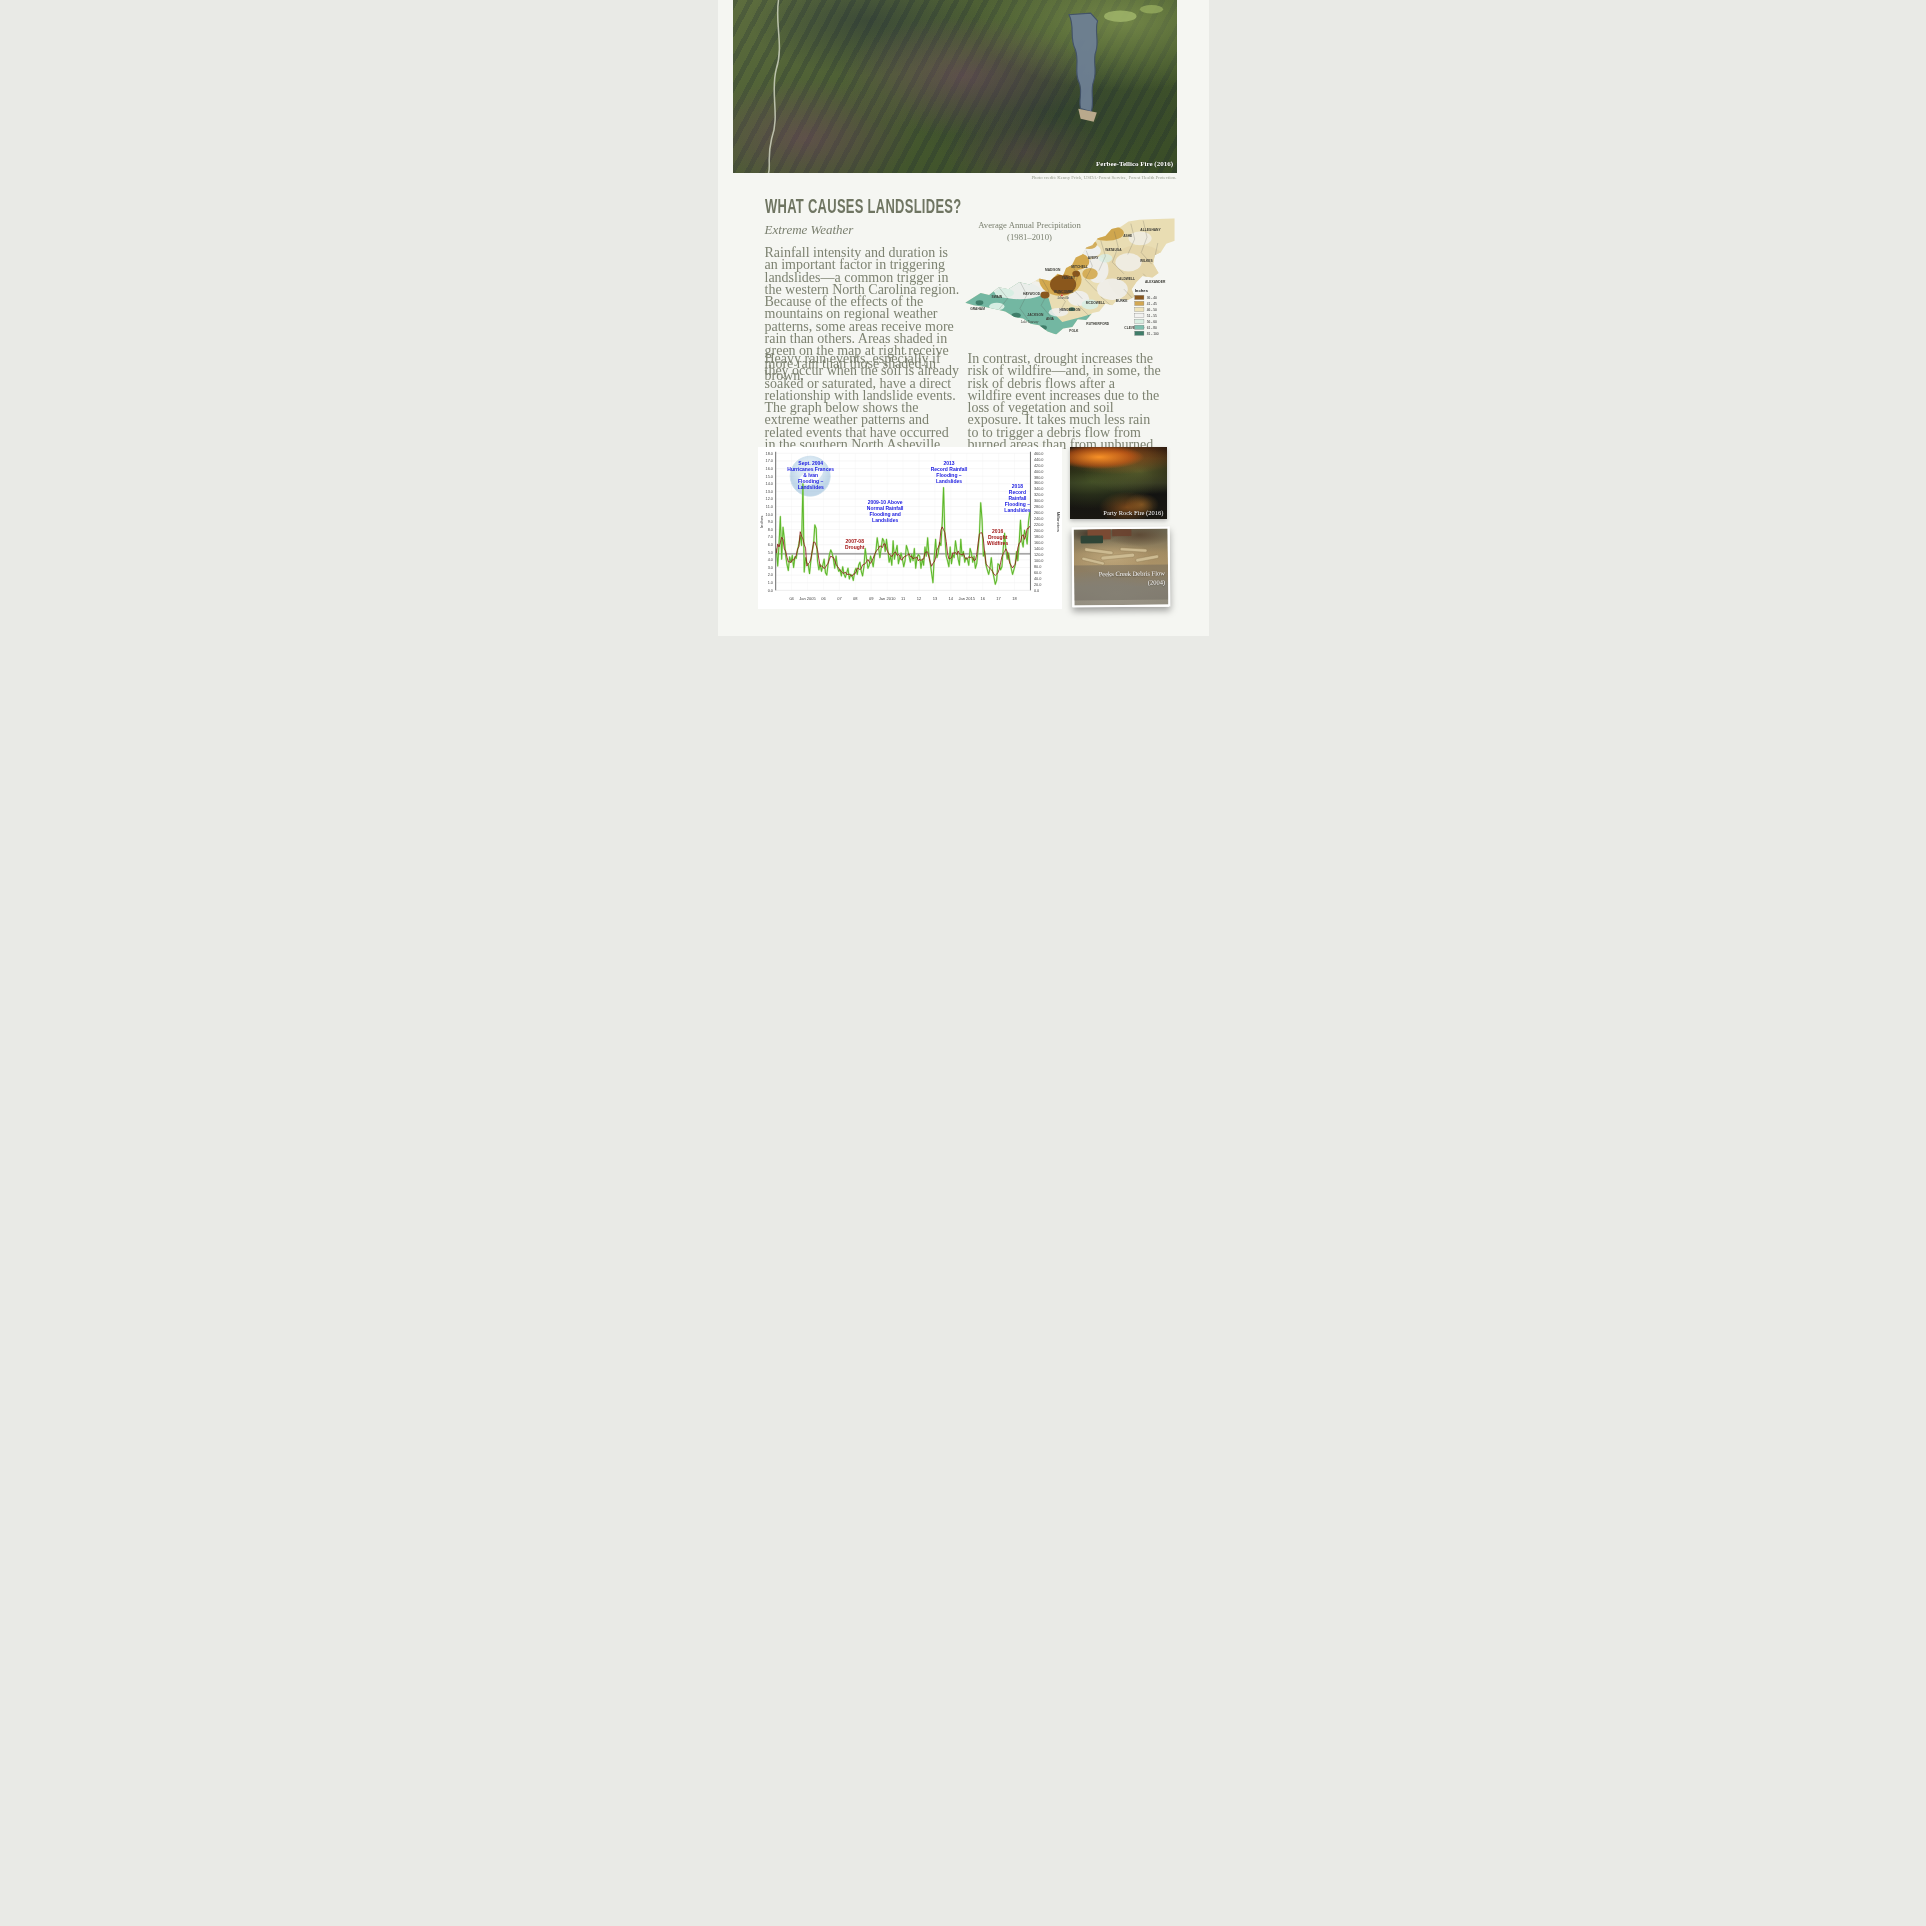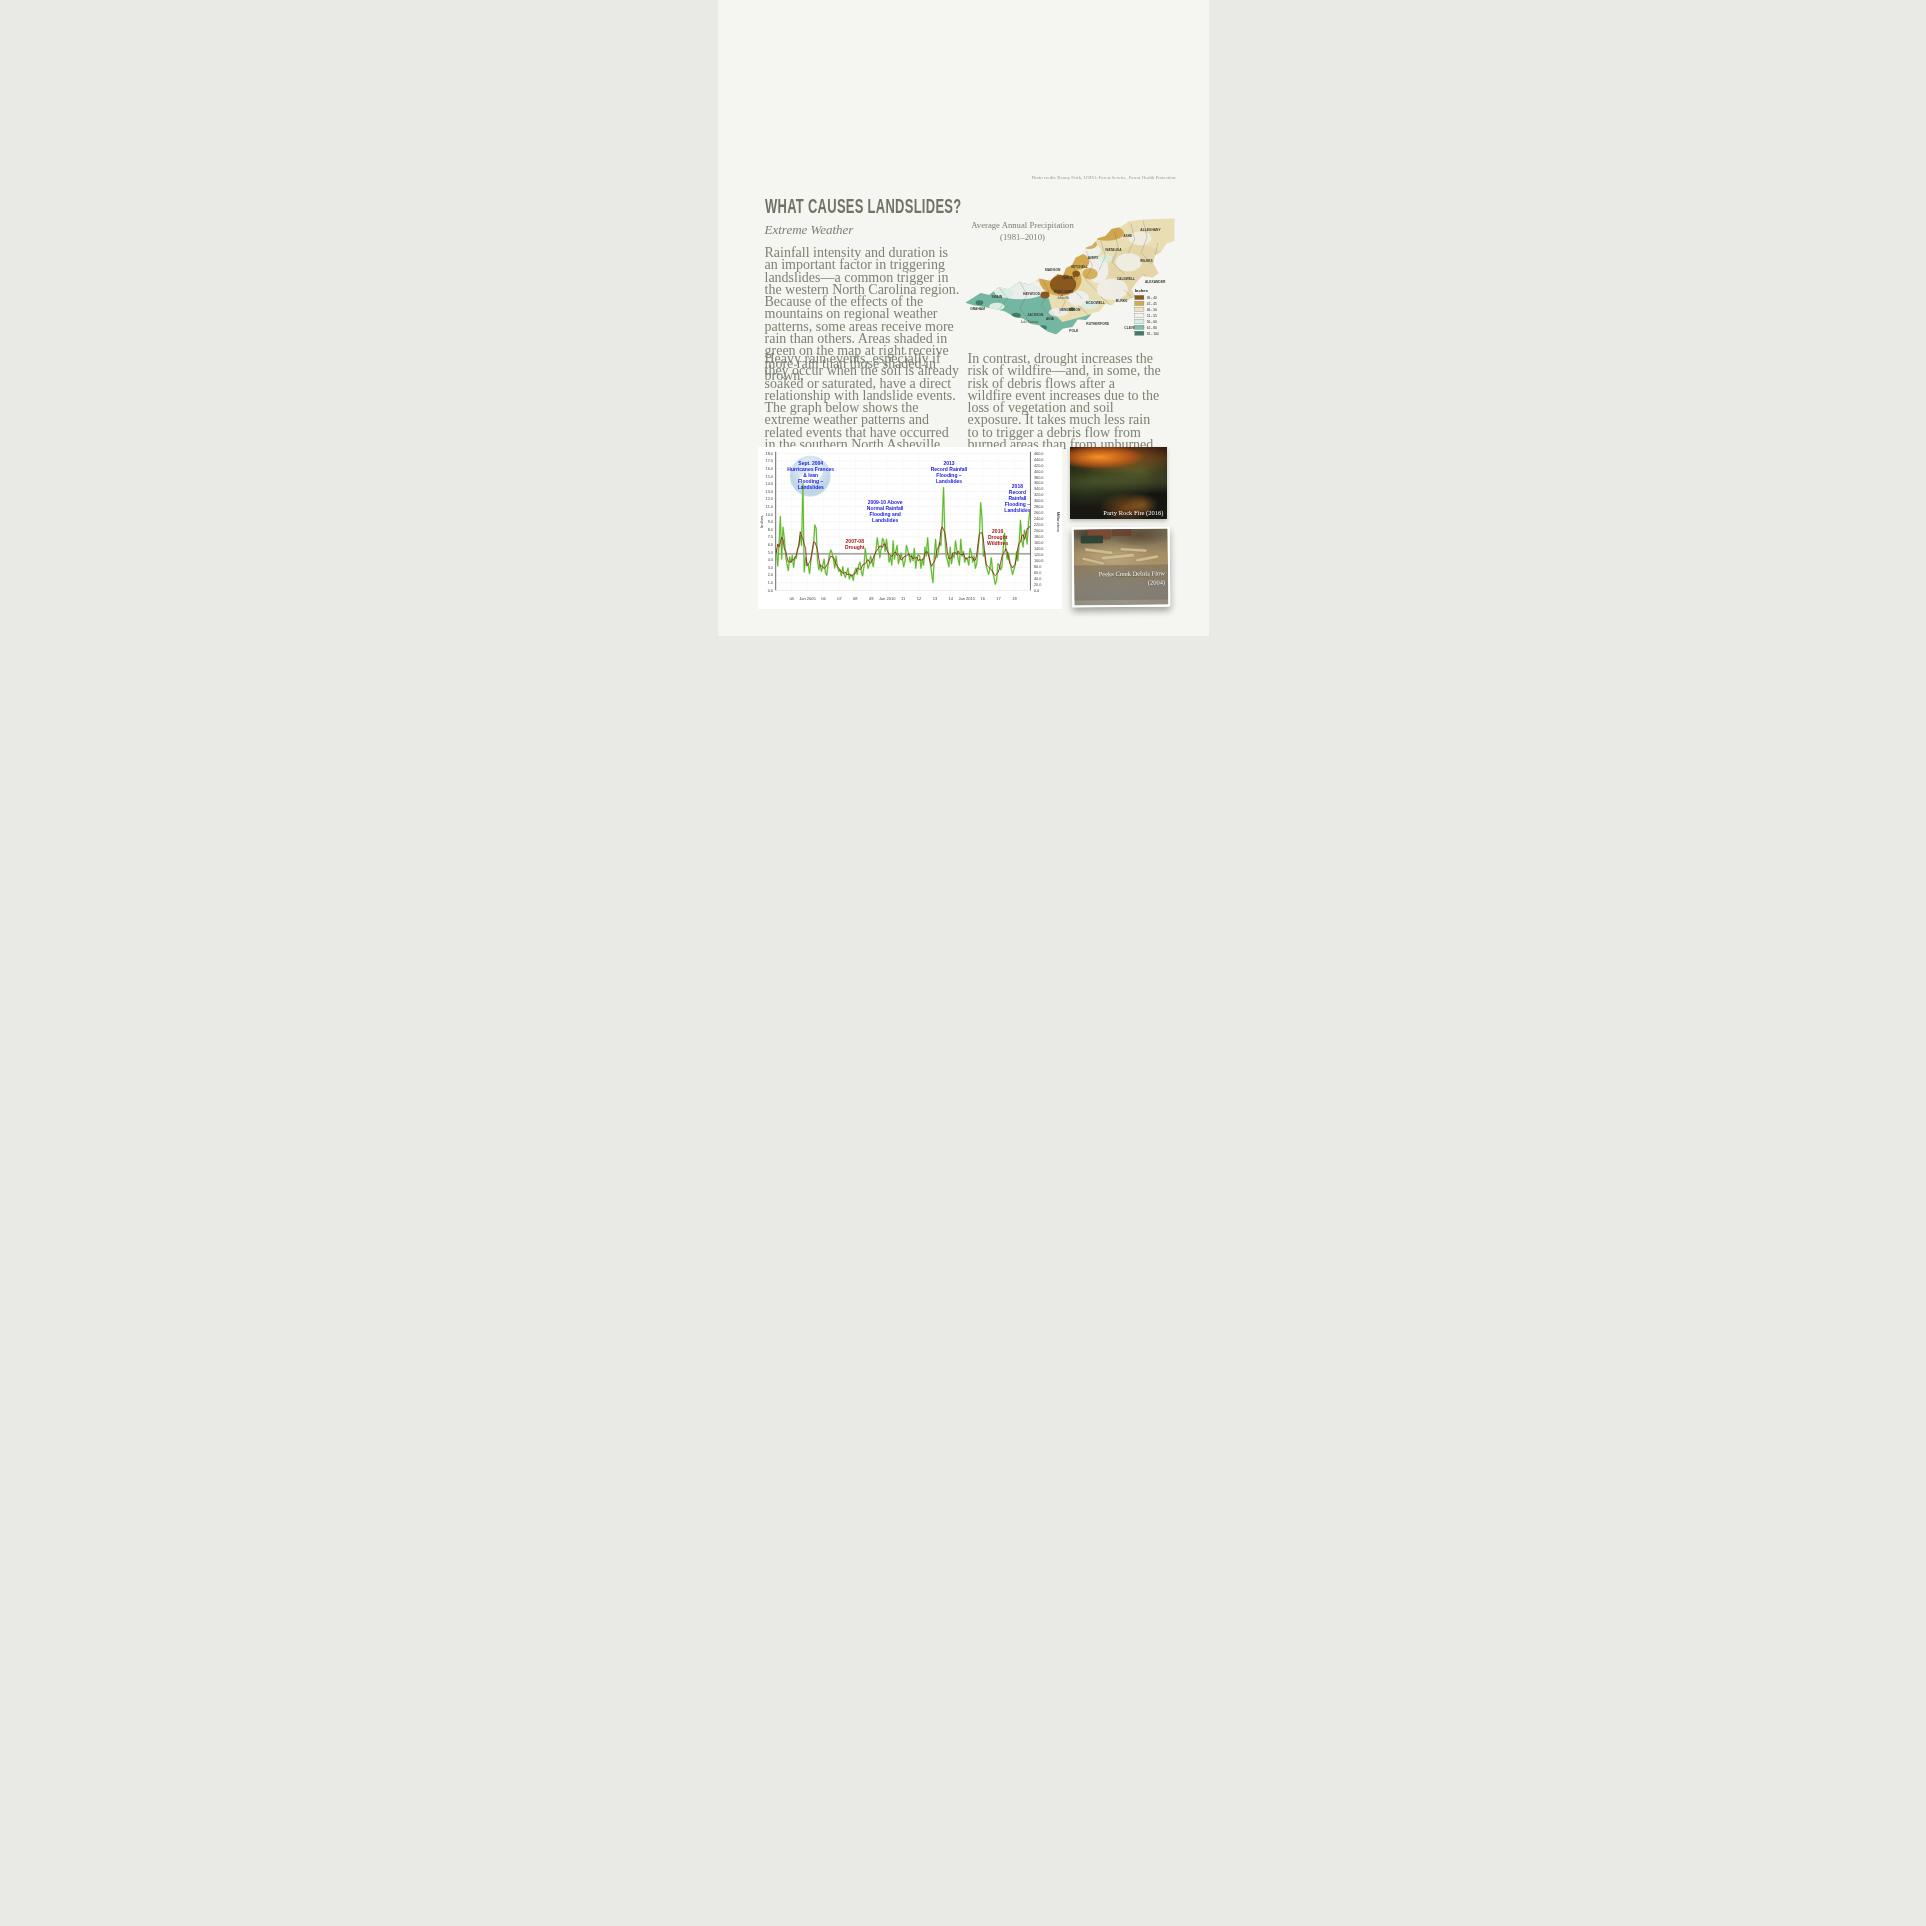--- a/index.html
+++ b/index.html
@@ -25,21 +25,21 @@
   .h1{position:absolute;left:47px;top:196px;font-family:"Liberation Sans",sans-serif;
       font-weight:bold;font-size:18px;color:#6f7562;letter-spacing:0.4px;white-space:nowrap;
       transform:scale(.72,1.08);transform-origin:left top;}
   .h2{position:absolute;left:47px;top:222px;font-style:italic;font-size:13px;color:#7b8070;}
   .para{position:absolute;font-size:14px;line-height:12.3px;color:#7d8271;}
   #para1{left:47px;top:247px;width:195px;}
   #colL{left:47px;top:353px;width:195px;}
   #colR{left:250px;top:353px;width:195px;}
 
   
-  .map-title{position:absolute;left:228px;top:219px;width:154px;text-align:center;
+  .map-title{position:absolute;left:235px;top:219px;width:154px;text-align:center;
       font-size:8.7px;line-height:12px;color:#7b8070;white-space:pre-line;}
   .map-wrap{position:absolute;left:244px;top:216px;width:216px;height:124px;}
   .map-wrap svg{width:100%;height:100%;}
 
   
   .chart{position:absolute;left:40px;top:447px;width:304px;height:162px;background:#fff;}
   .chart svg{position:absolute;left:0;top:0;}
   .anno{position:absolute;font-family:"Liberation Sans",sans-serif;font-weight:bold;
         font-size:5px;line-height:1.22;text-align:center;white-space:pre-line;}
   .anno.blue{color:#1a1ae0;} .anno.red{color:#a21414;}
@@ -69,20 +69,31 @@
   .pcap2{position:absolute;left:0;right:0;top:48%;height:46%;
          background:rgba(105,100,90,.45);}
   .pcap2 .t{position:absolute;right:3.1px;top:4.6px;color:#fff;font-size:6.5px;line-height:1.3;
          text-align:right;white-space:pre-line;text-shadow:0 0.4px 1.2px rgba(0,0,0,.6);}
 </style>
 </head>
 <body>
 
 <div class="page">
 
+  <div class="hero">
+    <svg width="444" height="173" viewBox="0 0 1152 449">
+      <path d="M118 0 C 108 60,132 120,112 180 C 96 240,122 300,100 360 C 88 410,98 430,92 449" fill="none" stroke="#d5d9c6" stroke-width="4" opacity=".8"></path>
+      <path d="M872 38 C 888 70,872 96,888 128 C 900 160,884 186,898 214 C 908 238,896 258,902 282
+               L 930 290 C 938 258,926 236,936 210 C 946 182,932 158,942 132 C 950 106,938 80,946 54 L 928 34 Z" fill="#6e8094" stroke="#42526a" stroke-width="3" opacity=".95"></path>
+      <path d="M896 282 L 944 292 L 936 316 L 902 308 Z" fill="#b9a98c"></path>
+      <ellipse cx="1005" cy="42" rx="42" ry="15" fill="#a3b86c" opacity=".8"></ellipse>
+      <ellipse cx="1086" cy="24" rx="30" ry="11" fill="#9db463" opacity=".7"></ellipse>
+    </svg>
+    <div class="hero-caption">Ferbee-Tellico Fire (2016)</div>
+  </div>
   <div class="credit">Photo credit: Kenny Frick, USDA-Forest Service, Forest Health Protection.</div>
 
   <div class="h1">WHAT CAUSES LANDSLIDES?</div>
   <div class="h2">Extreme Weather</div>
   <div class="para" id="para1">Rainfall intensity and duration is an important factor in triggering landslides—a common trigger in the western North Carolina region. Because of the effects of the mountains on regional weather patterns, some areas receive more rain than others. Areas shaded in green on the map at right receive more rain than those shaded in brown.</div>
   <div class="para" id="colL">Heavy rain events, especially if they occur when the soil is already soaked or saturated, have a direct relationship with landslide events. The graph below shows the extreme weather patterns and related events that have occurred in the southern North Asheville mountains since the early 2000s.</div>
   <div class="para" id="colR">In contrast, drought increases the risk of wildfire—and, in some, the risk of debris flows after a wildfire event increases due to the loss of vegetation and soil exposure. It takes much less rain to to trigger a debris flow from burned areas than from unburned areas.</div>
 
   <div class="map-title">Average Annual Precipitation
 (1981–2010)</div>

